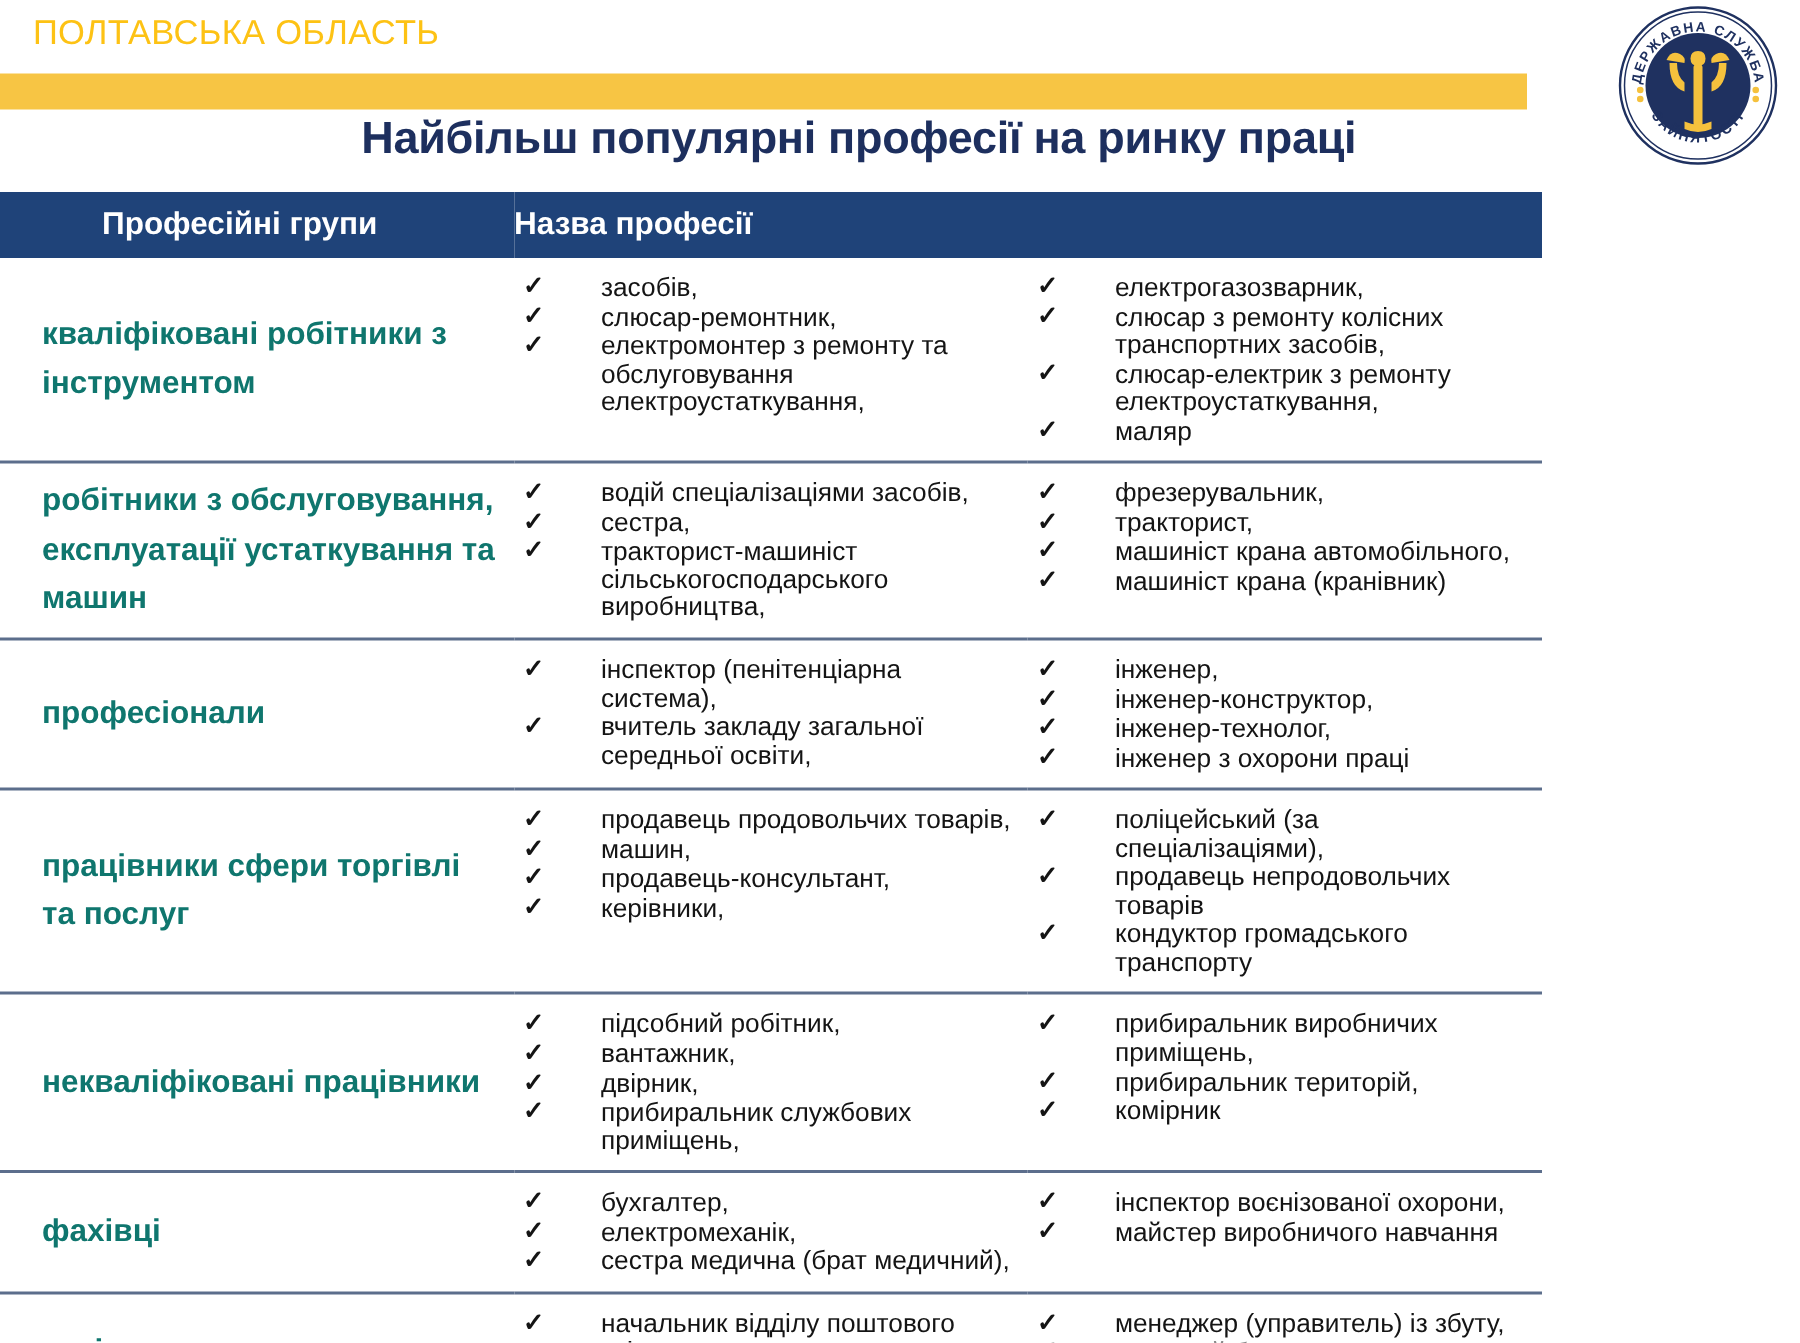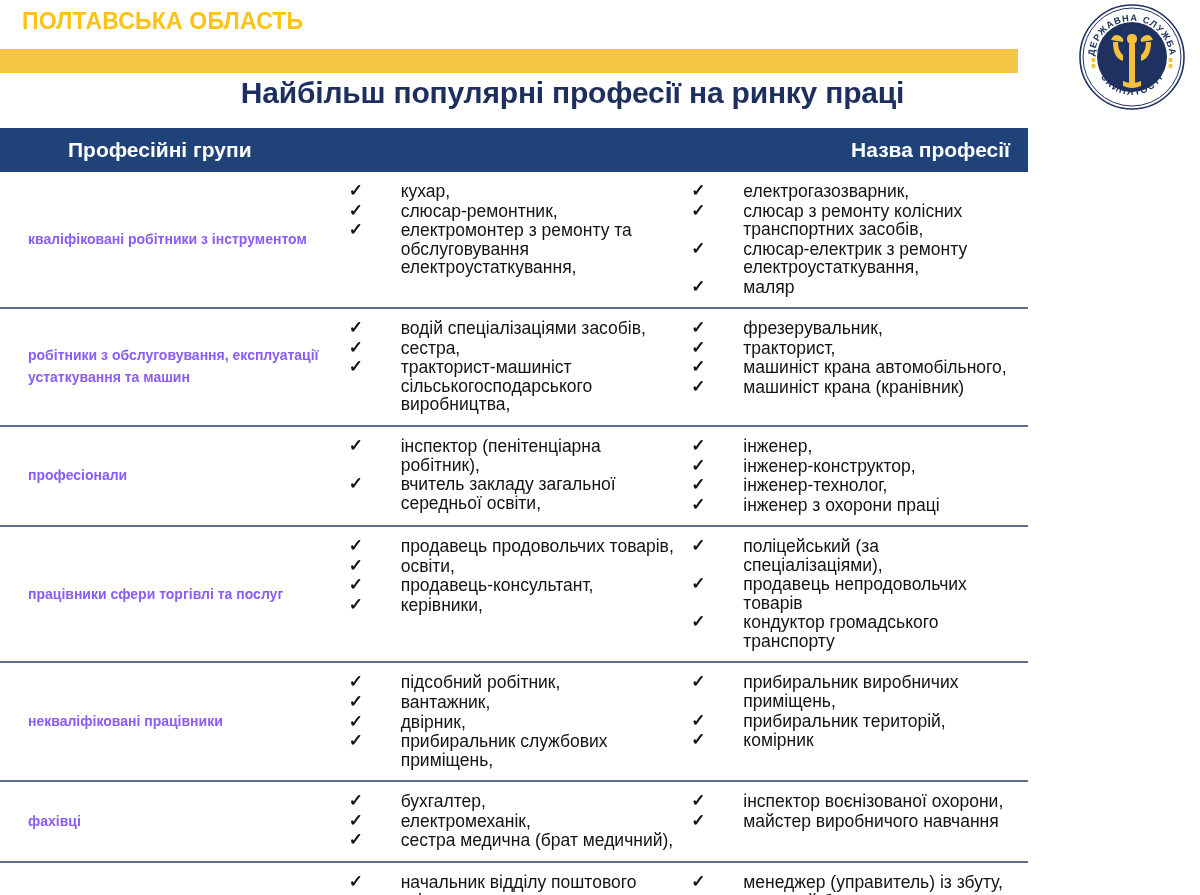--- a/index.html
+++ b/index.html
@@ -17,21 +17,21 @@
     height: 895px;
     background: #ffffff;
   }
 
   
   .region-title {
     position: absolute;
     left: 22px;
     top: 8px;
     font-size: 23px;
-    font-weight: bold;
+    font-weight: normal;
     color: #FDC214;
     letter-spacing: 0.2px;
     white-space: nowrap;
   }
   .yellow-bar {
     position: absolute;
     left: 0;
     top: 49px;
     width: 1018px;
     height: 24px;
@@ -73,32 +73,32 @@
     height: 44px;
   }
   .th {
     color: #ffffff;
     font-size: 21px;
     font-weight: bold;
     vertical-align: middle;
     padding: 0;
   }
   .th-groups { padding-left: 68px; text-align: left; }
-  .th-names  { text-align: right; padding-right: 18px;}
+  .th-names  { text-align: left; padding-right: 18px;}
 
   .row { border-bottom: 2.5px solid #5C6E8C; background: #fff; }
   .row:last-child { border-bottom: 2.5px solid #5C6E8C; }
 
   .cell-group {
     width: 378px;
     vertical-align: middle;
     padding: 6px 12px 6px 28px;
-    font-size: 14px;
+    font-size: 21px;
     font-weight: bold;
-    color: #8b5cf6;
+    color: #0f766e;
     line-height: 1.55;
   }
   .cell-list {
     width: 411px;
     vertical-align: top;
     padding: 10px 8px 10px 0;
   }
   .cell-list.right { width: 411px; }
 
   ul.checklist {
@@ -177,21 +177,21 @@
         <th class="th th-names" colspan="2">Назва професії</th>
       </tr>
     </thead>
     <tbody>
         <tr class="row">
           <td class="cell-group">кваліфіковані робітники з інструментом</td>
           <td class="cell-list">
             <ul class="checklist">
               <li>
                 <span class="tick">✓</span>
-                <span class="txt">кухар,</span>
+                <span class="txt">засобів,</span>
               </li>
               <li>
                 <span class="tick">✓</span>
                 <span class="txt">слюсар-ремонтник,</span>
               </li>
               <li>
                 <span class="tick">✓</span>
                 <span class="txt">електромонтер з ремонту та обслуговування електроустаткування,</span>
               </li>
             </ul>
@@ -255,21 +255,21 @@
               </li>
             </ul>
           </td>
         </tr>
         <tr class="row">
           <td class="cell-group">професіонали</td>
           <td class="cell-list">
             <ul class="checklist">
               <li>
                 <span class="tick">✓</span>
-                <span class="txt">інспектор (пенітенціарна робітник),</span>
+                <span class="txt">інспектор (пенітенціарна система),</span>
               </li>
               <li>
                 <span class="tick">✓</span>
                 <span class="txt">вчитель закладу загальної середньої освіти,</span>
               </li>
             </ul>
           </td>
           <td class="cell-list right">
             <ul class="checklist">
               <li>
@@ -294,21 +294,21 @@
         <tr class="row">
           <td class="cell-group">працівники сфери торгівлі та послуг</td>
           <td class="cell-list">
             <ul class="checklist">
               <li>
                 <span class="tick">✓</span>
                 <span class="txt">продавець продовольчих товарів,</span>
               </li>
               <li>
                 <span class="tick">✓</span>
-                <span class="txt">освіти,</span>
+                <span class="txt">машин,</span>
               </li>
               <li>
                 <span class="tick">✓</span>
                 <span class="txt">продавець-консультант,</span>
               </li>
               <li>
                 <span class="tick">✓</span>
                 <span class="txt">керівники,</span>
               </li>
             </ul>

